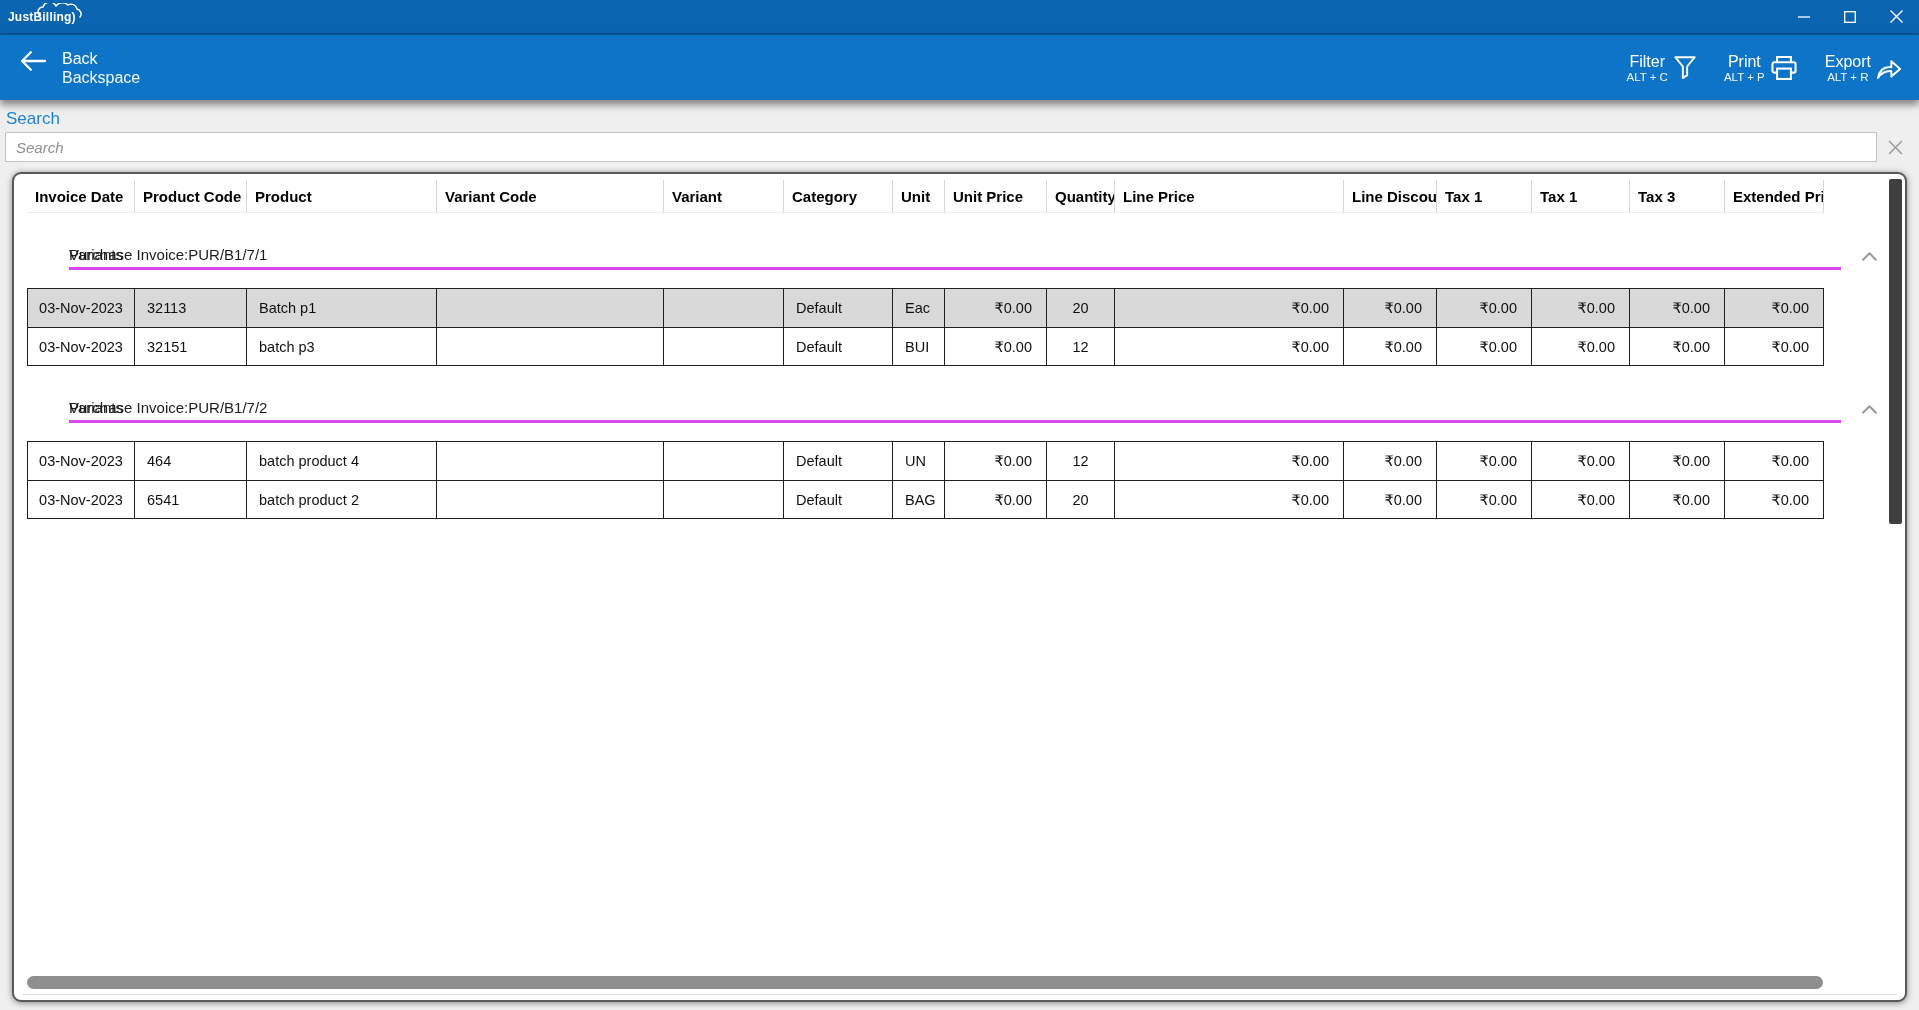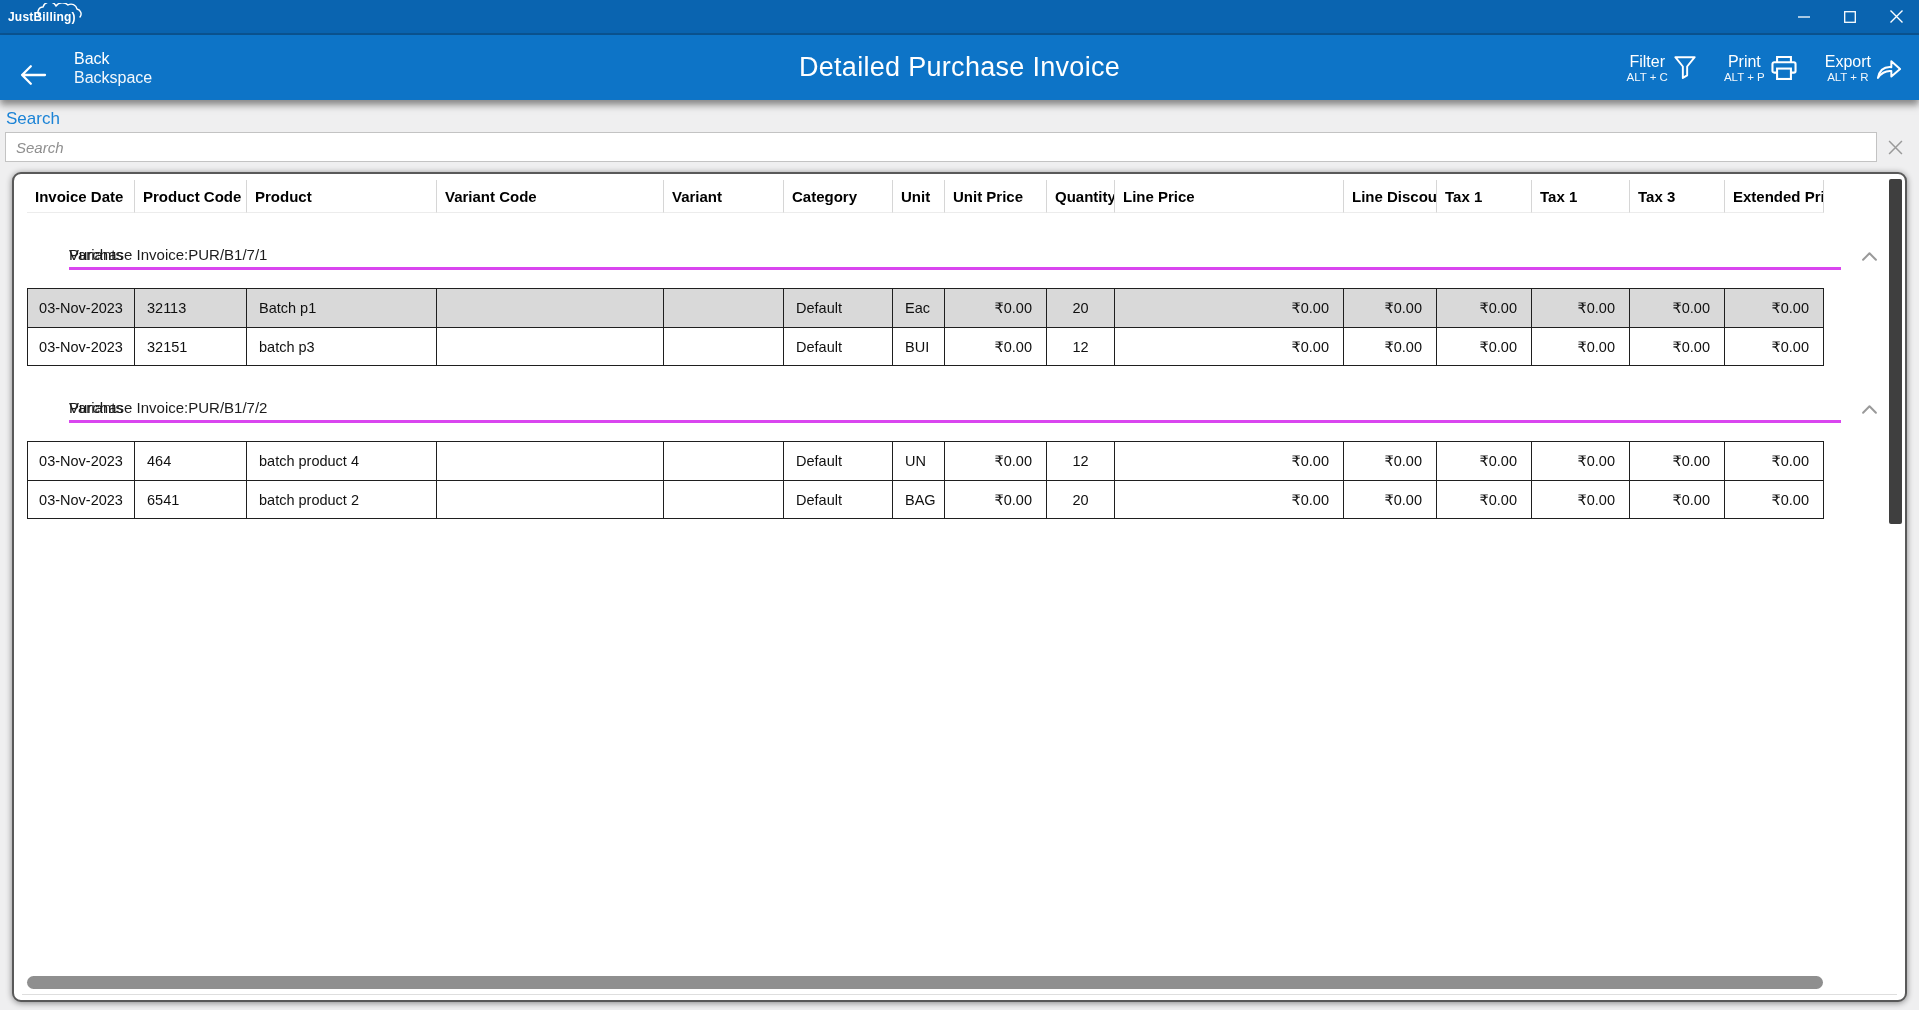--- a/index.html
+++ b/index.html
@@ -22,21 +22,21 @@
   .win-controls { display: flex; height: 100%; }
   .win-btn { width: 46px; height: 100%; display: flex; align-items: center; justify-content: center; background: transparent; border: none; cursor: pointer; }
 
   
   .appbar {
     height: 65px; background: #0d74c7; color: #fff; position: relative;
     display: flex; align-items: center;
     box-shadow: 0 5px 7px rgba(50,50,50,.55);
     flex: 0 0 auto; z-index: 5;
   }
-  .back-group { display: flex; align-items: flex-end; gap: 26px; margin-left: 18px; cursor: pointer; }
+  .back-group { display: flex; align-items: flex-start; gap: 14px; margin-left: 18px; cursor: pointer; }
   .back-label { font-size: 16px; line-height: 20px; }
   .back-shortcut { font-size: 16px; opacity: .95; }
   .appbar-title {
     position: absolute; left: 0; right: 0; text-align: center;
     font-size: 27px; font-weight: 400; letter-spacing: .3px; pointer-events: none;
   }
   .actions { margin-left: auto; display: flex; align-items: center; gap: 26px; margin-right: 16px; }
   .action { display: flex; align-items: center; gap: 4px; cursor: pointer; }
   .action-text { text-align: center; }
   .action-label { font-size: 16px; line-height: 19px; }
@@ -136,21 +136,20 @@
   <div class="back-group">
     <svg width="30" height="24" viewBox="0 0 26 22">
       <path d="M24 11 H3 M11 3 L3 11 L11 19" fill="none" stroke="#fff" stroke-width="2.1" stroke-linecap="round" stroke-linejoin="round"></path>
     </svg>
     <div>
       <div class="back-label">Back</div>
       <div class="back-shortcut">Backspace</div>
     </div>
   </div>
 
-  <div class="appbar-title">Detailed Purchase Invoice</div>
 
   <div class="actions">
     <div class="action">
       <div class="action-text">
         <div class="action-label">Filter</div>
         <div class="action-shortcut">ALT + C</div>
       </div>
       <svg width="26" height="28" viewBox="0 0 24 26">
         <path d="M3 3 h18 l-7 8.6 v8.2 l-4 2.4 v-10.6 z" fill="none" stroke="#fff" stroke-width="1.8" stroke-linejoin="round"></path>
       </svg>

